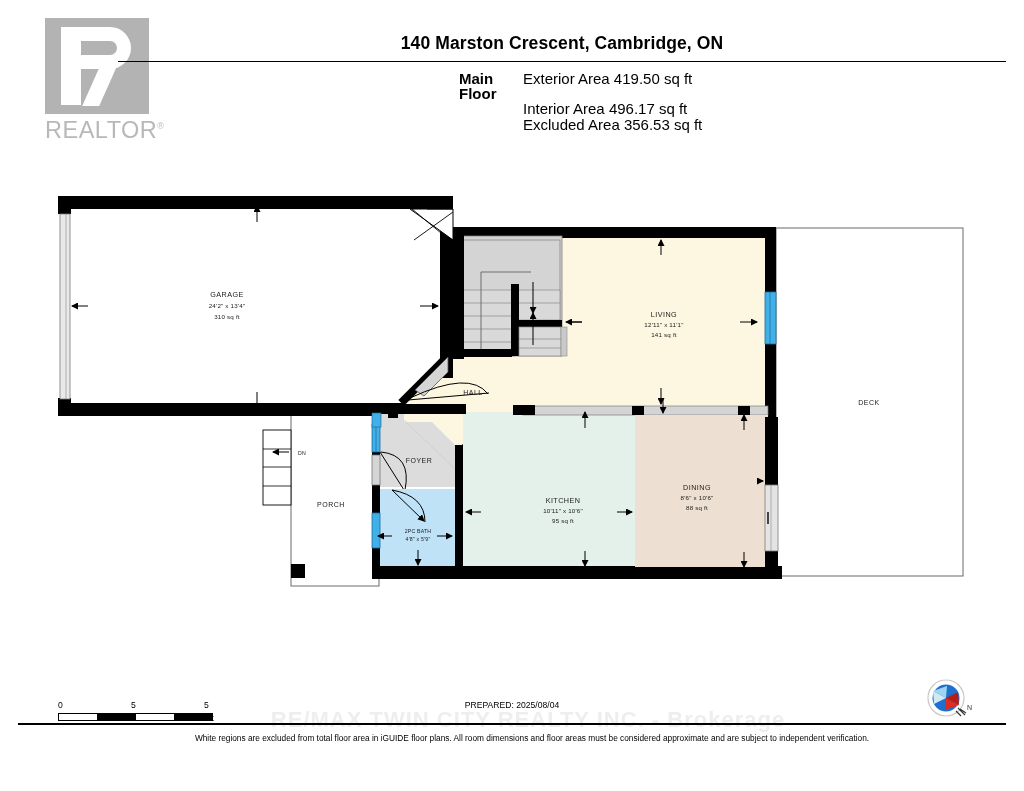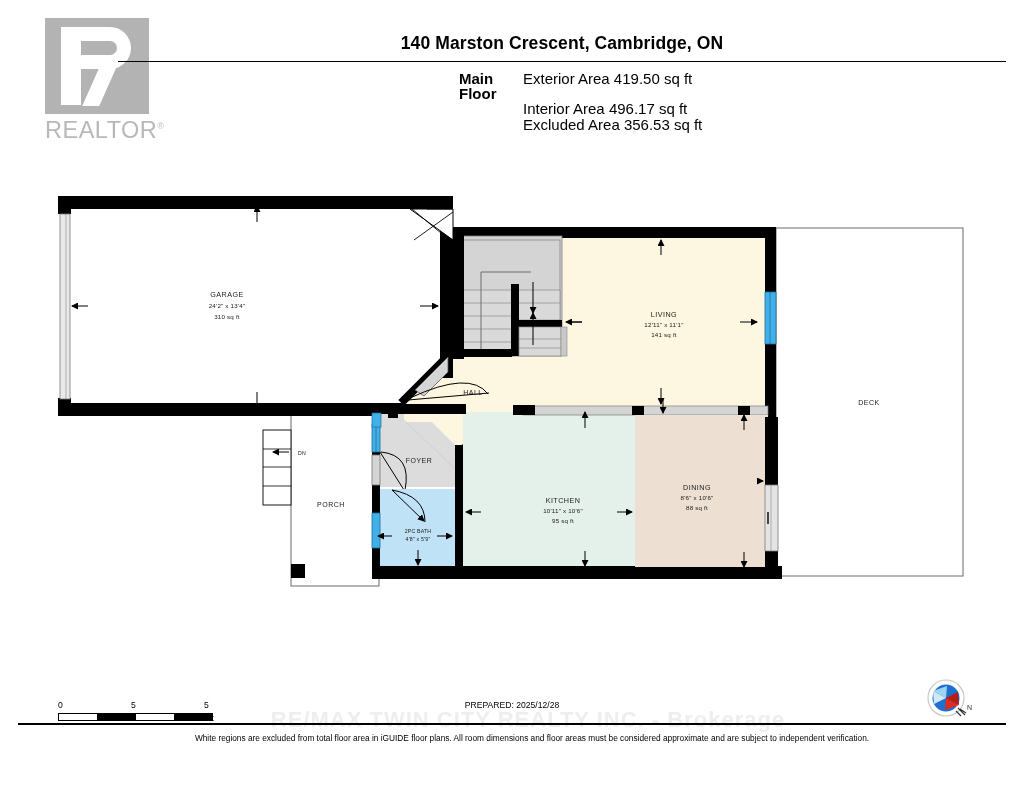--- a/index.html
+++ b/index.html
@@ -408,21 +408,21 @@
     </div>
     <div class="scale-bar-body">
       <i></i>
         <i class="dark"></i>
         <i></i>
         <i class="dark"></i>
     </div>
     <div class="scale-ft">ft</div>
   </div>
 
-  <div class="prepared">PREPARED: 2025/12/28</div>
+  <div class="prepared">PREPARED: 2025/08/04</div>
   <div class="watermark">RE/MAX TWIN CITY REALTY INC. - Brokerage</div>
   <div class="footer-rule"></div>
   <div class="disclaimer">White regions are excluded from total floor area in iGUIDE floor plans. All room dimensions and floor areas must be considered approximate and are subject to independent verification.</div>
 
   <div class="compass">
     <svg viewBox="0 0 46 46" width="46" height="46">
       <circle cx="21" cy="20" r="18" fill="#ffffff" stroke="#c9c9c9" stroke-width="1.2"></circle>
       <circle cx="21" cy="20" r="13.5" fill="#1d6fd0"></circle>
       <path d="M21 20 L8 13 L22 8 Z" fill="#9fd4ef"></path>
       <path d="M21 20 L8 13 L9 26 Z" fill="#cfe9f7"></path>

